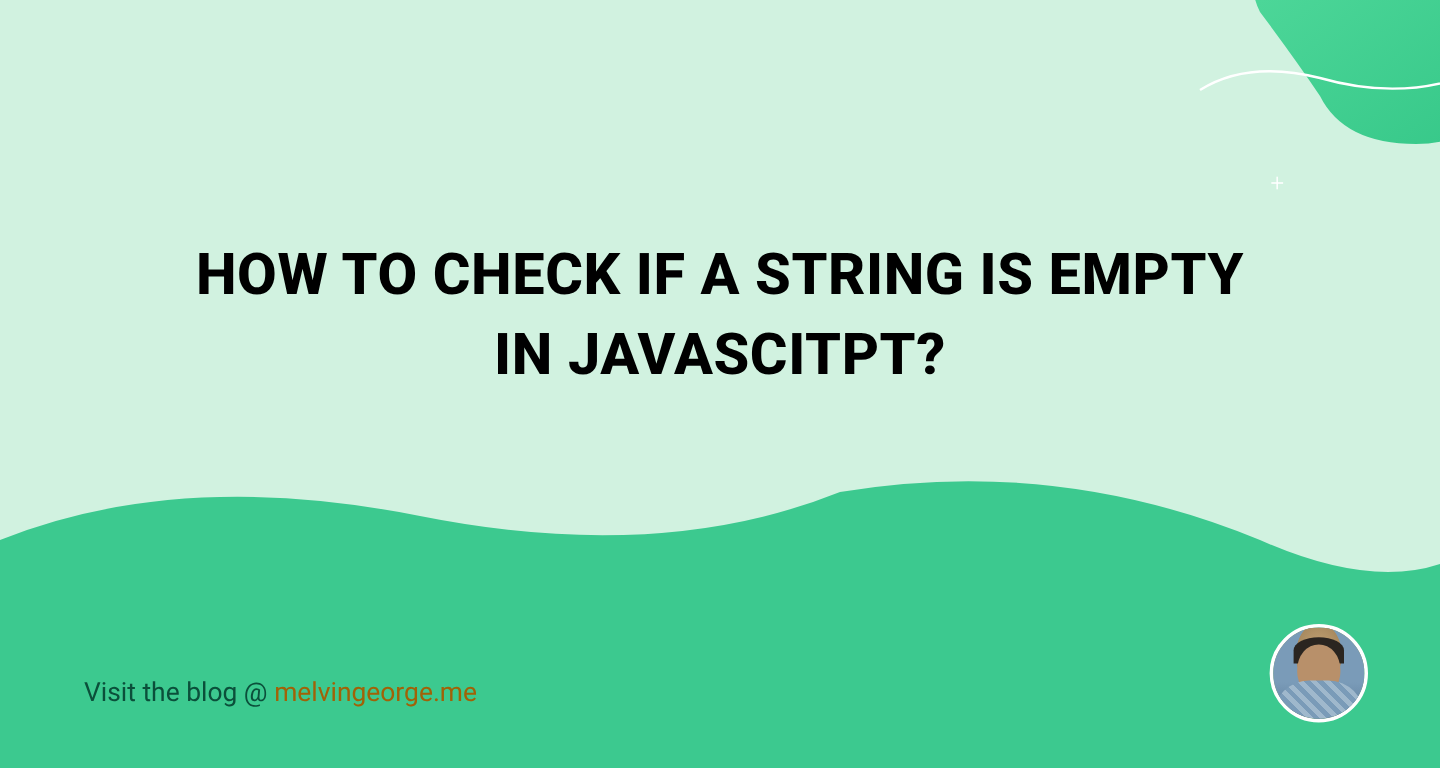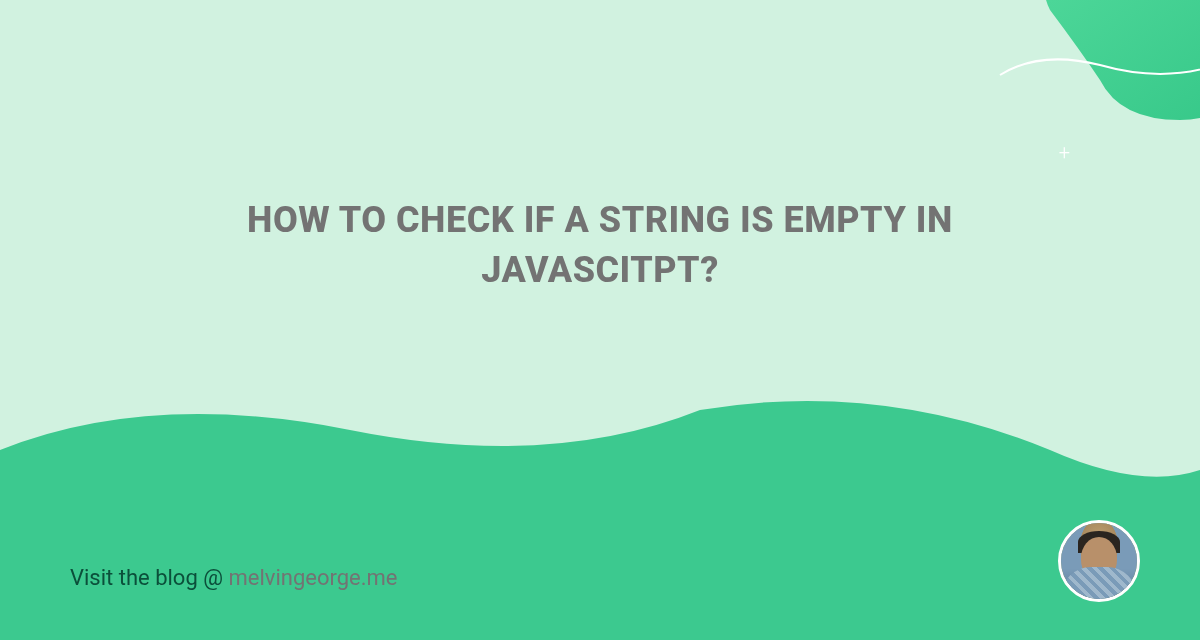--- a/index.html
+++ b/index.html
@@ -42,23 +42,23 @@
       right: 130px;
     }
     
     .title {
       position: absolute;
       top: 195px;
       left: 50%;
       transform: translateX(-50%);
       width: 900px;
       text-align: center;
-      font-size: 36px;
+      font-size: 48px;
       font-weight: 800;
-      color: #737373;
+      color: #000000;
       letter-spacing: 0.5px;
       line-height: 1.4;
     }
     
     .wave-container {
       position: absolute;
       bottom: 0;
       left: 0;
       width: 1200px;
       height: 280px;
@@ -73,21 +73,21 @@
     .footer-text {
       position: absolute;
       bottom: 50px;
       left: 70px;
       font-size: 22px;
       color: #0b4f3a;
       font-weight: 400;
     }
     
     .footer-text .domain {
-      color: #737373;
+      color: #a16207;
     }
     
     .avatar {
       position: absolute;
       bottom: 38px;
       right: 60px;
       width: 82px;
       height: 82px;
       border-radius: 50%;
       border: 3px solid #ffffff;

